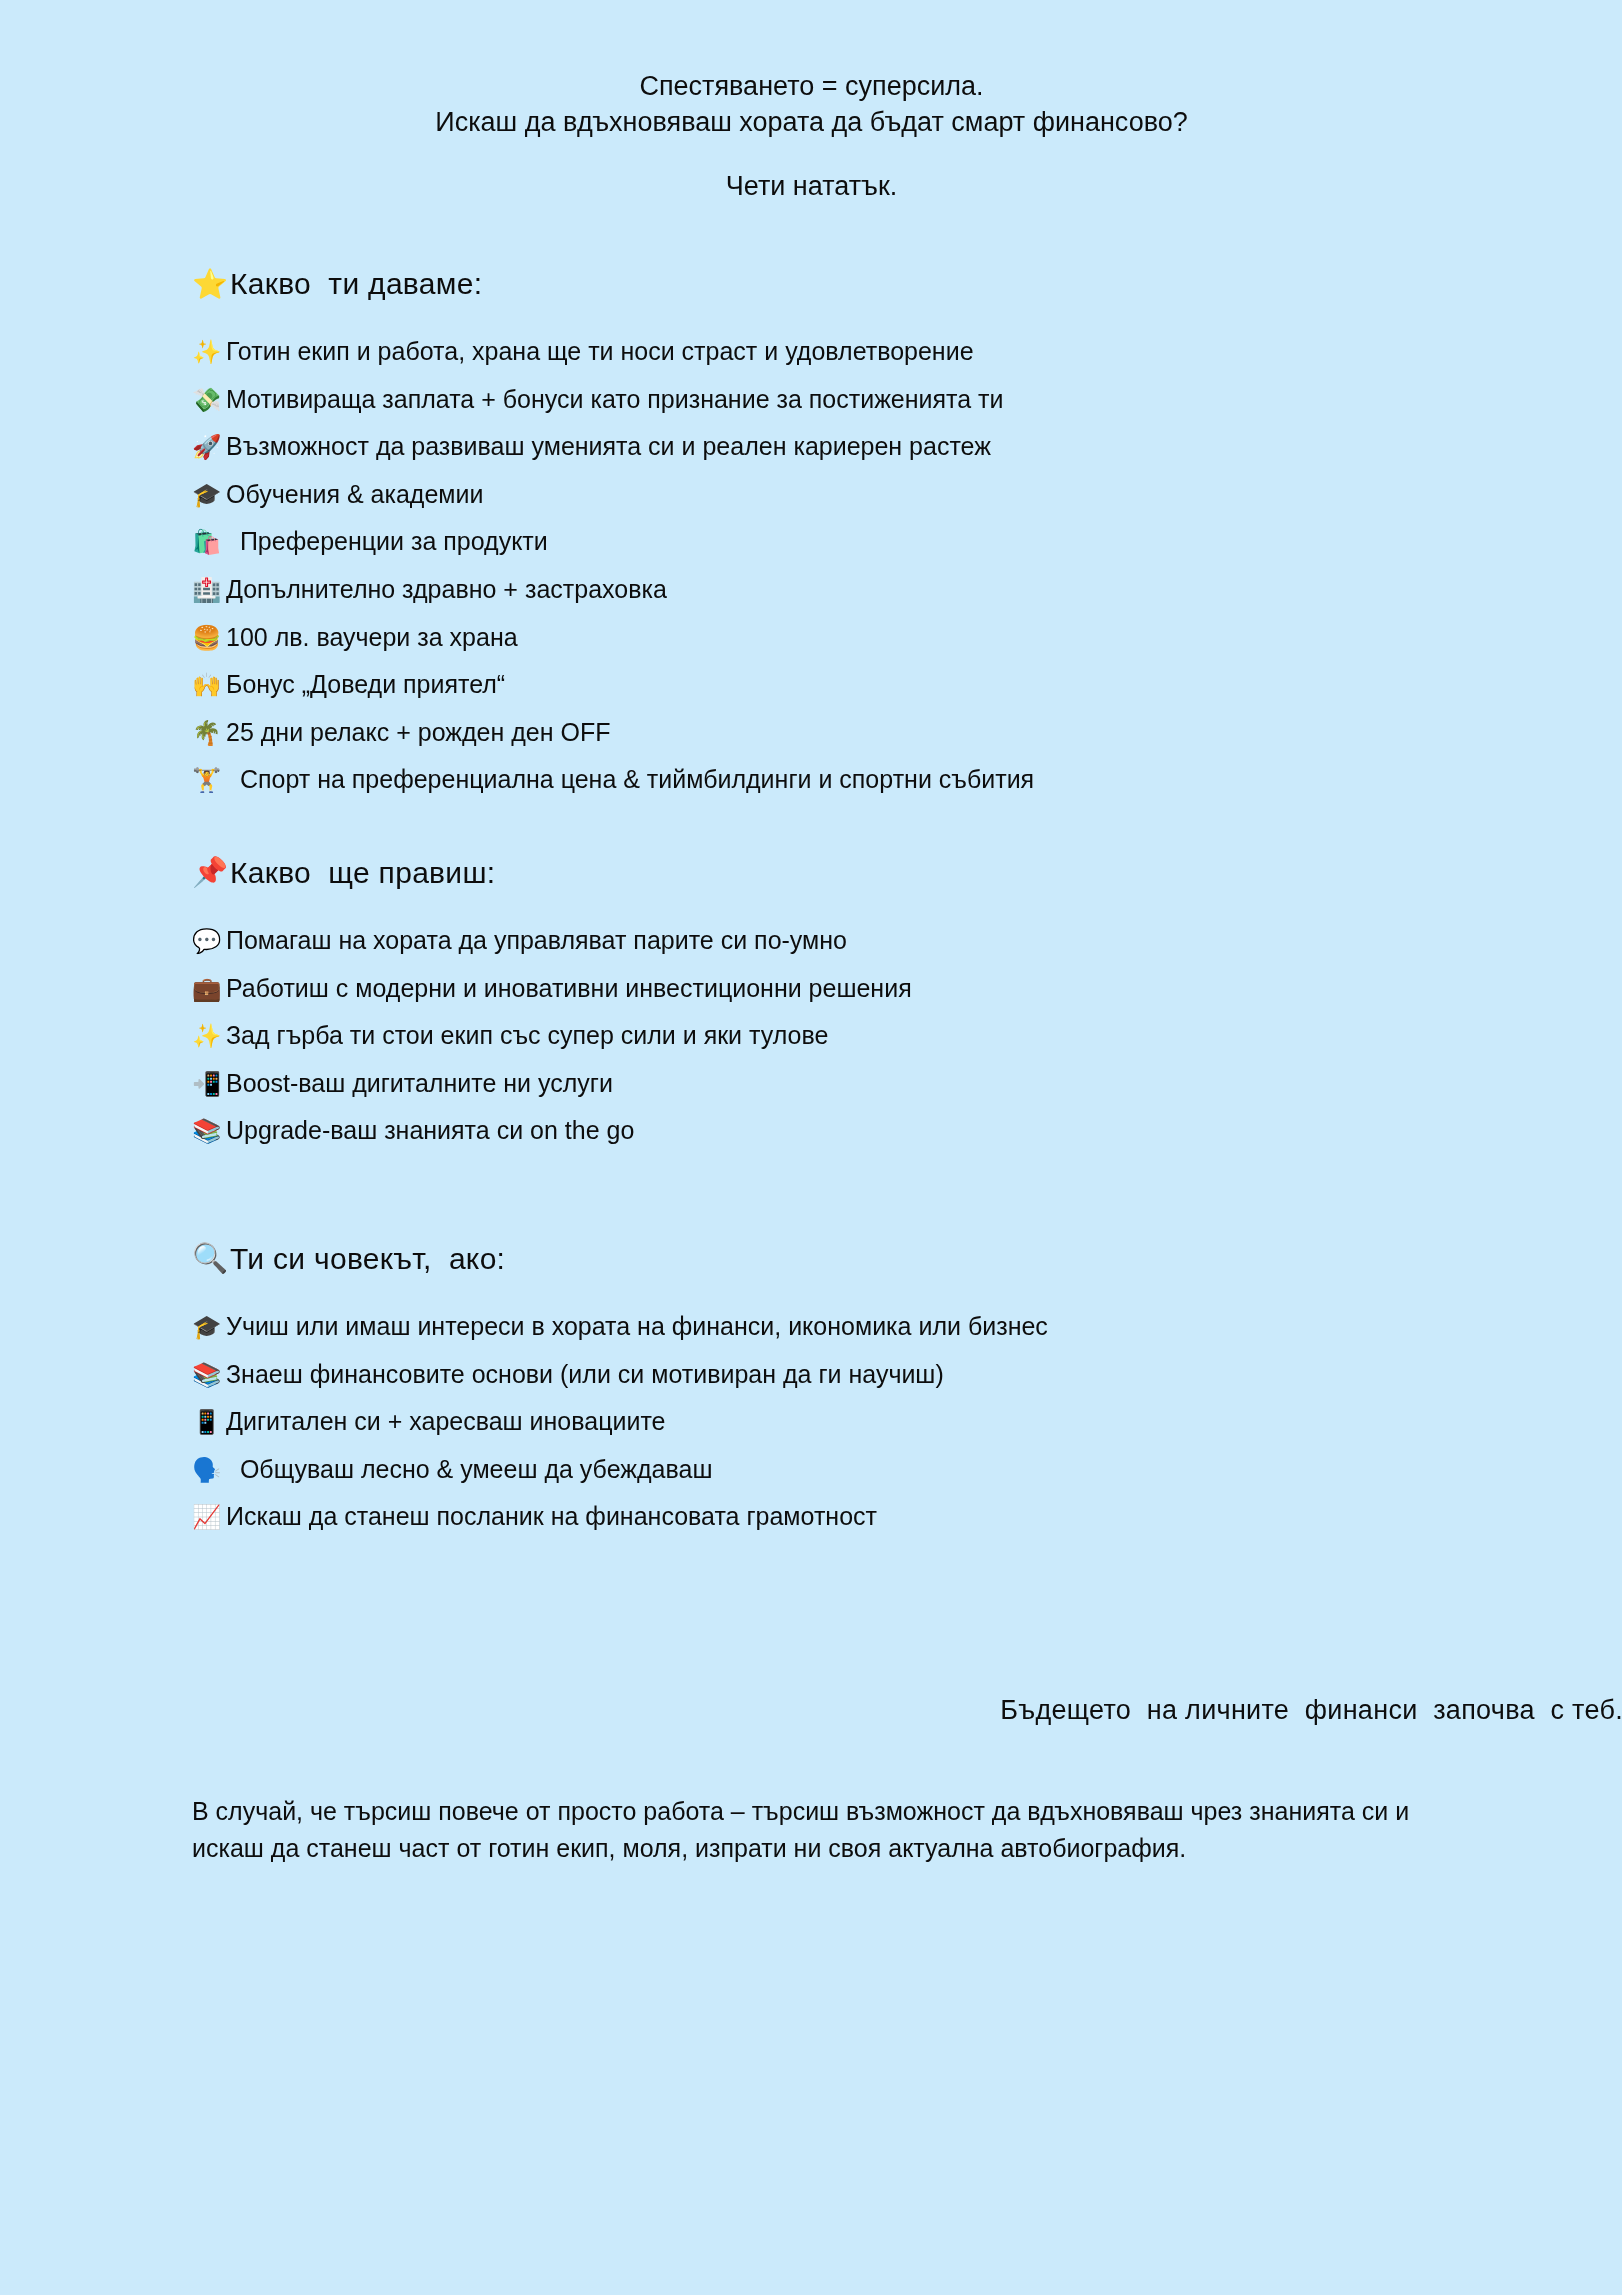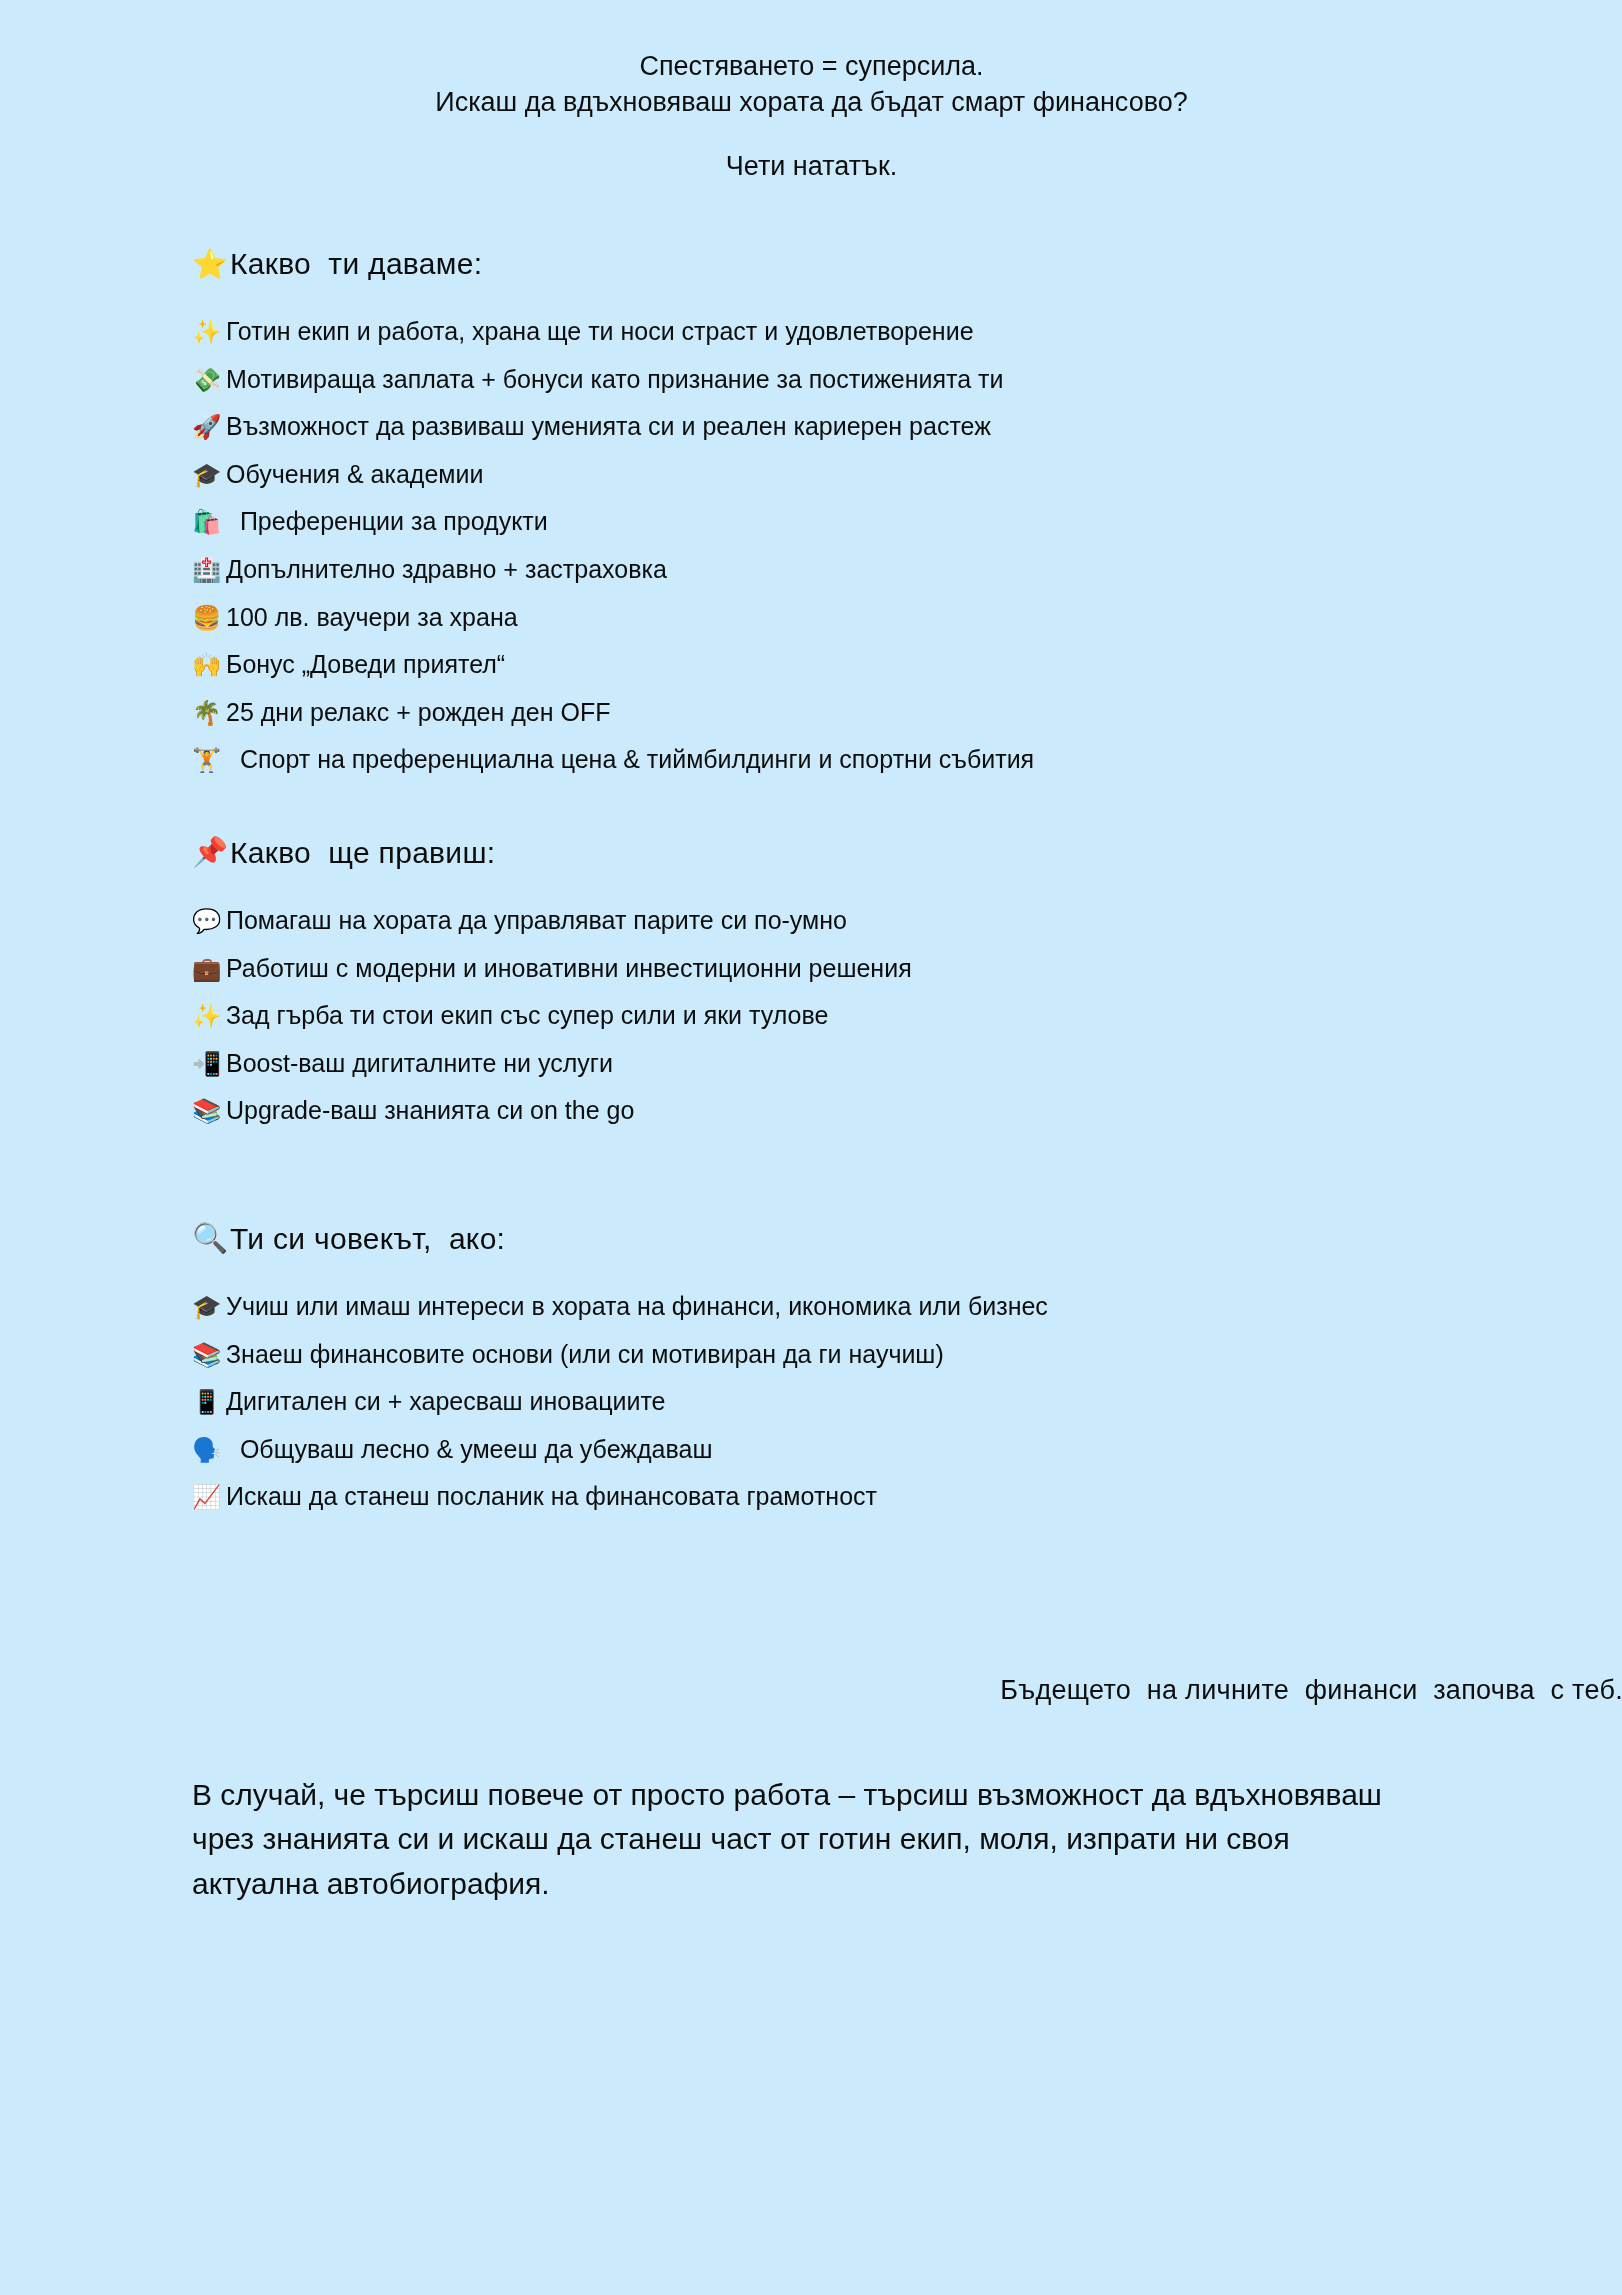--- a/index.html
+++ b/index.html
@@ -21,21 +21,21 @@
     position: relative;
     width: 1623px;
     height: 2295px;
     box-sizing: border-box;
     padding: 0;
   }
 
   
   .intro {
     text-align: center;
-    padding-top: 48px;
+    padding-top: 68px;
     font-size: 27px;
     line-height: 1.34;
   }
   .intro .line {
     display: block;
     white-space: pre-wrap;
   }
   .intro .spacer {
     display: block;
     height: 27.5px;
@@ -98,21 +98,21 @@
     font-size: 27px;
     line-height: 1.45;
     letter-spacing: 0.3px;
   }
   .closing .line { display: block; white-space: pre; text-align: right; }
 
   
   .footer-note {
     margin-left: 192px;
     width: 1230px;
-    font-size: 30px;
+    font-size: 25px;
     line-height: 1.48;
   }
   .footer-note p {
     margin: 0;
   }
 </style>
 </head>
 <body style="background: rgb(203, 234, 251); color: rgb(13, 13, 13);">
 
 <div class="page">

